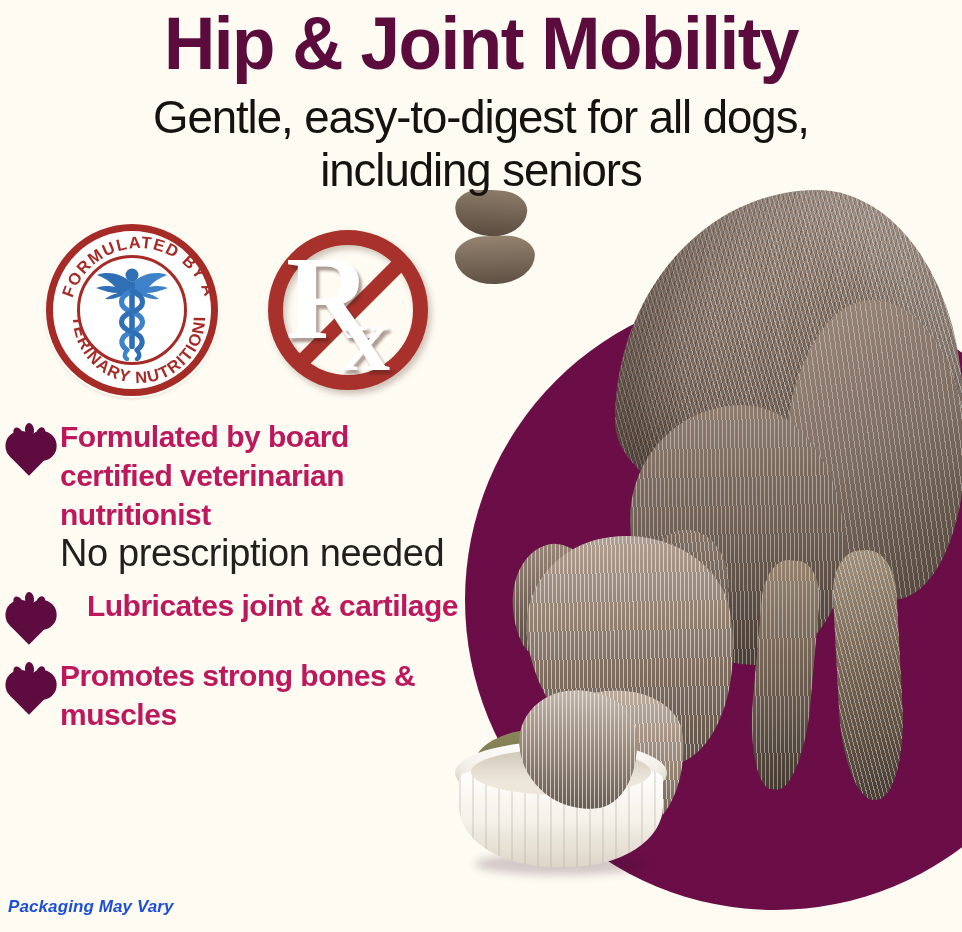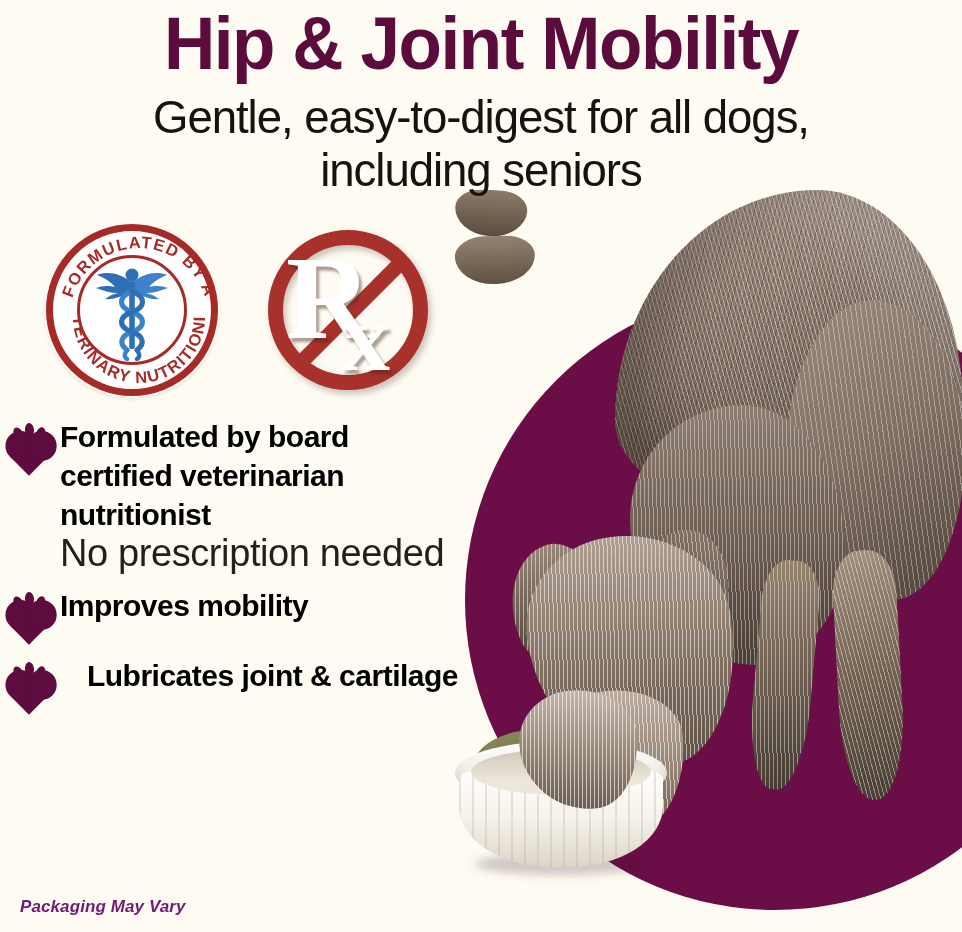--- a/index.html
+++ b/index.html
@@ -354,39 +354,39 @@
     border-radius:50%;
   }
   .paw .pad::before { top:-15px; left:0; }
   .paw .pad::after  { top:0; left:15px; }
 
   .bullet-text { flex:1 1 auto; padding-top:2px; }
   .bullet-main {
     font-size:30px;
     line-height:39px;
     font-weight:bold;
-    color:#000000;
+    color:#be185d;
     letter-spacing:-0.5px;
   }
   .bullet-sub {
     font-size:38px;
     line-height:38px;
     font-weight:normal;
     color:#221F1C;
     letter-spacing:-0.4px;
   }
 
   
   #footer-note {
     position:absolute;
-    left:20px; top:897px;
+    left:8px; top:897px;
     font-size:17px;
     font-style:italic;
     font-weight:bold;
-    color:#701a75;
+    color:#1d4ed8;
     letter-spacing:0.1px;
     z-index:40;
   }
 </style>
 </head>
 <body>
 
 <div id="page">
 
   <div id="header-block">
@@ -478,42 +478,42 @@
           <span class="toe toe2"></span>
           <span class="toe toe3"></span>
         <span class="pad"></span>
       </span>
       <span class="bullet-text">
         <span class="bullet-main" style="display: block;">Formulated by board certified veterinarian nutritionist</span>
         <span class="bullet-sub" style="display: block;">No prescription needed</span>
       </span>
     </div>
 
-    <div class="bullet-row">
-      <span class="paw">
-        <span class="toe toe1"></span>
-          <span class="toe toe2"></span>
-          <span class="toe toe3"></span>
-        <span class="pad"></span>
-      </span>
-      <span class="bullet-text">
-        <span class="bullet-main" style="display: block;">Improves mobility</span>
-      </span>
-    </div>
 
     <div class="bullet-row">
       <span class="paw">
         <span class="toe toe1"></span>
           <span class="toe toe2"></span>
           <span class="toe toe3"></span>
         <span class="pad"></span>
       </span>
       <span class="bullet-text">
         <span class="bullet-main" style="display: block; text-align: right;">Lubricates joint &amp; cartilage</span>
       </span>
     </div>
 
+    <div class="bullet-row">
+      <span class="paw">
+        <span class="toe toe1"></span>
+          <span class="toe toe2"></span>
+          <span class="toe toe3"></span>
+        <span class="pad"></span>
+      </span>
+      <span class="bullet-text">
+        <span class="bullet-main" style="display: block;">Promotes strong bones &amp; muscles</span>
+      </span>
+    </div>
 
   </div>
 
   <div id="footer-note">Packaging May Vary</div>
 
 </div>
 
 </body></html>

